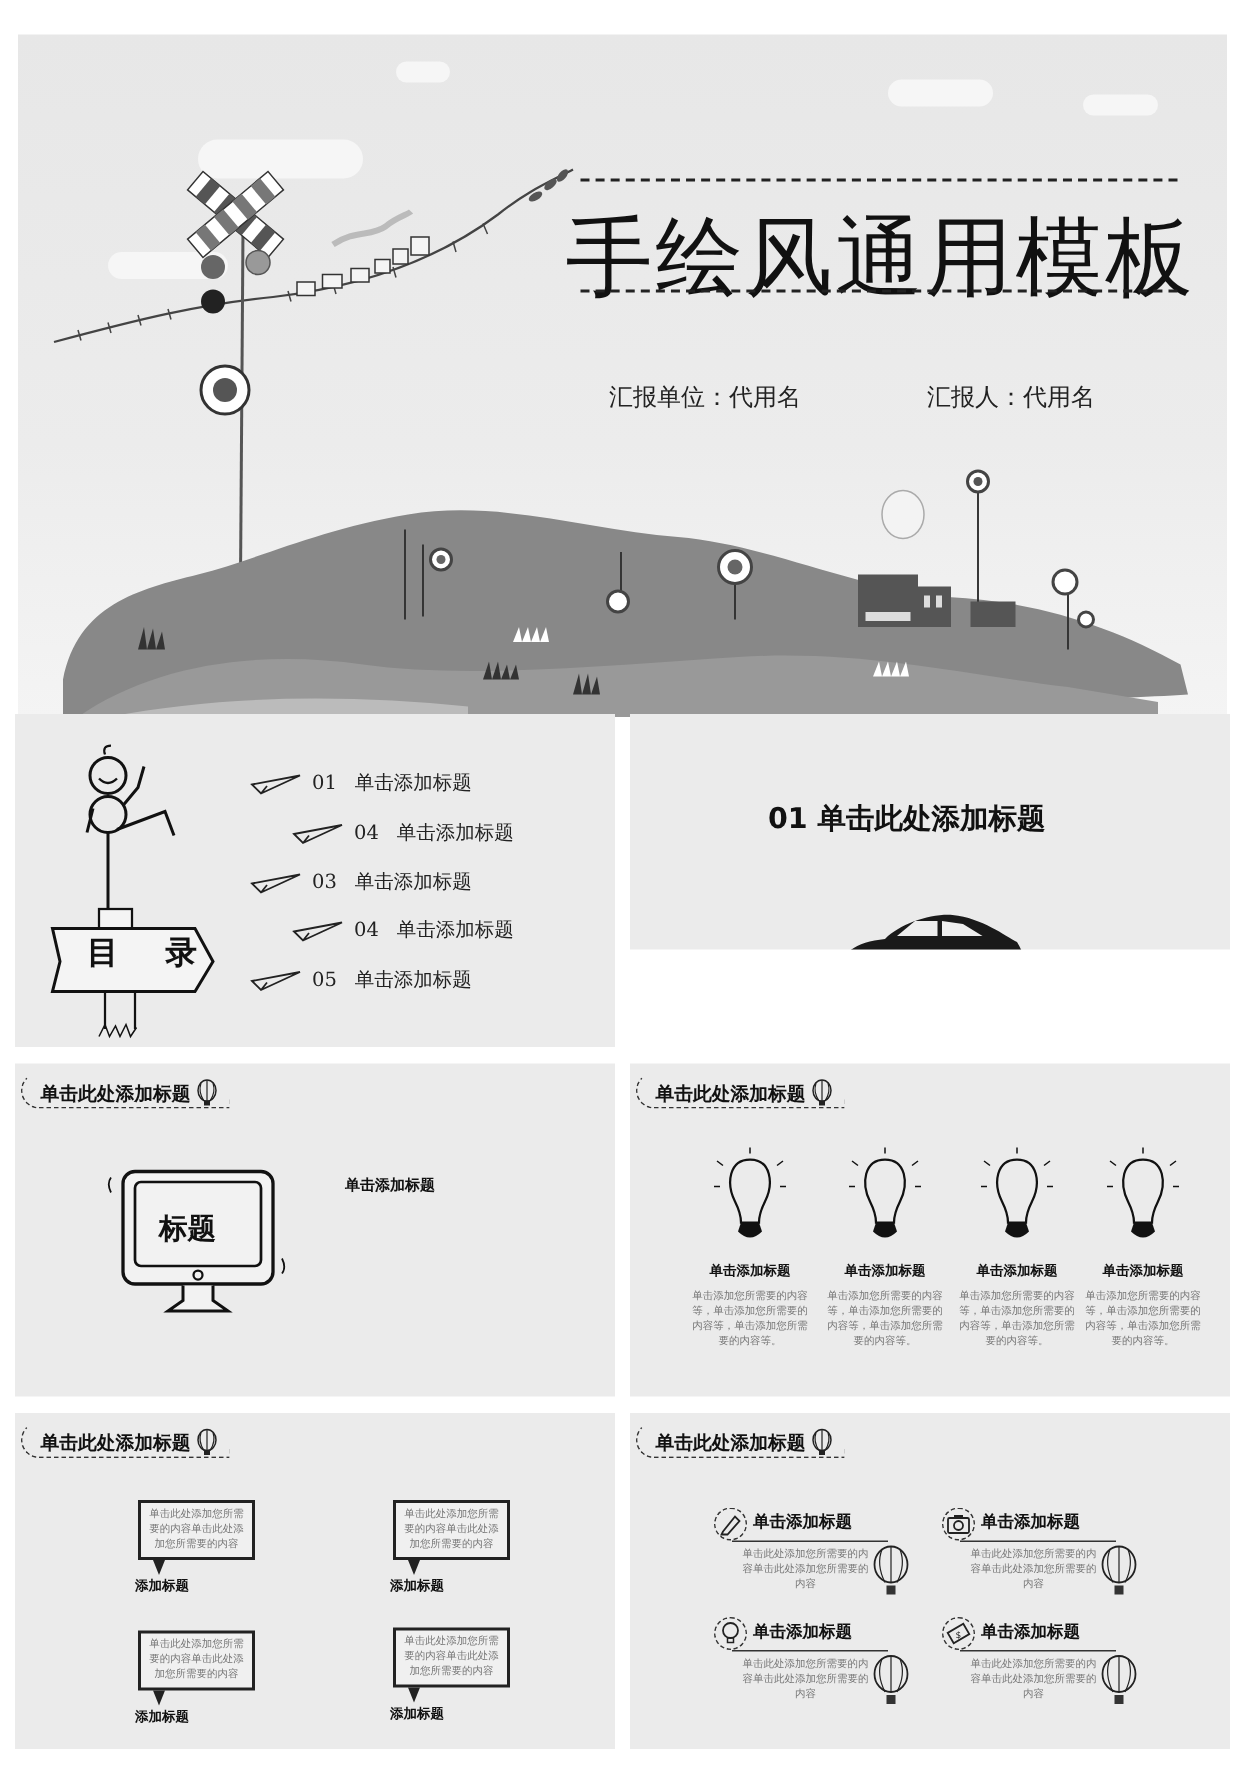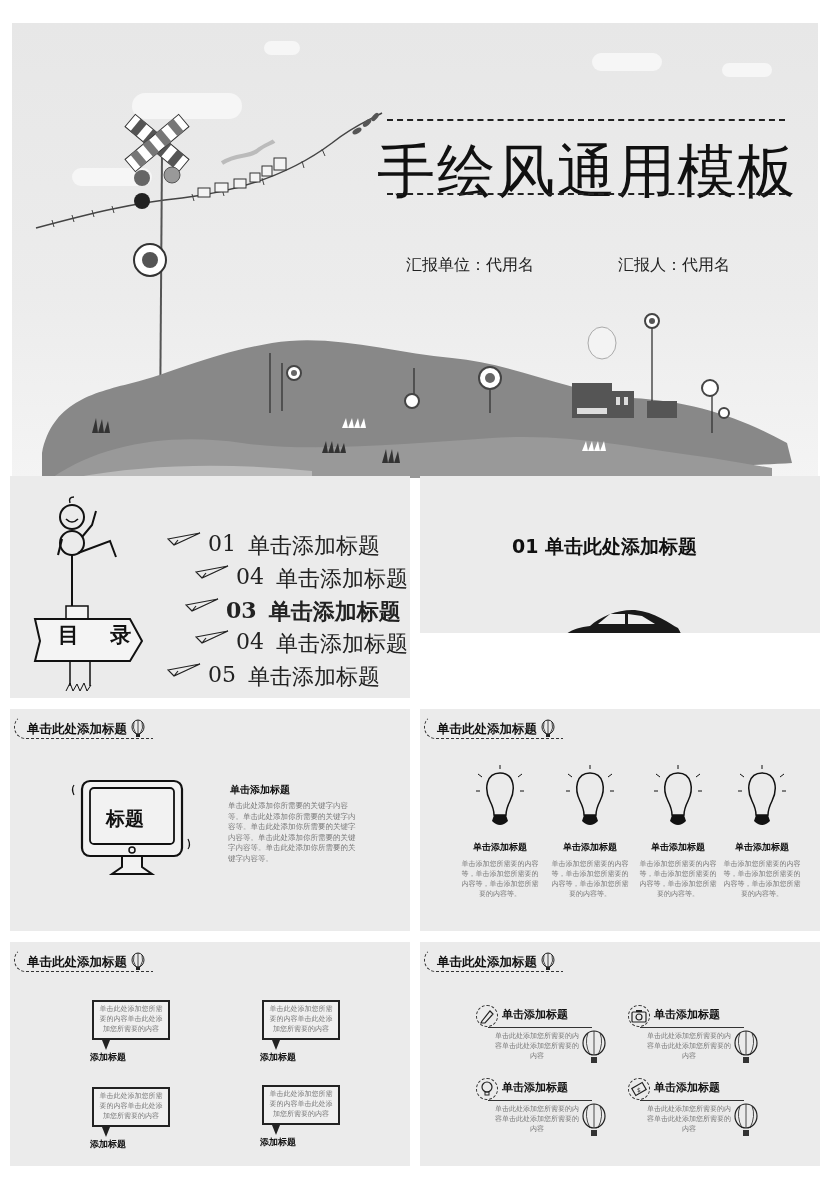--- a/index.html
+++ b/index.html
@@ -20,21 +20,21 @@
   svg { overflow: visible; }
 
   
   .cloud { position: absolute; background: #f6f6f6; border-radius: 14px; }
   .cover-title { position: absolute; left: 365px; top: 110px; font-family: "DejaVu Serif", serif;
     font-size: 58px; letter-spacing: 2px; color: #111; font-weight: normal; }
   .dash-line { position: absolute; left: 375px; width: 398px; border-top: 2px dashed #222; }
   .meta { position: absolute; top: 232px; font-family: "DejaVu Serif", serif; font-size: 16px; color: #222; }
 
   
-  .toc-item { position: absolute; display: flex; font-family: "DejaVu Serif", serif; font-size: 22px; color: #222; margin-top: 18px; }
+  .toc-item { position: absolute; display: flex; align-items: center; font-family: "DejaVu Serif", serif; font-size: 13px; color: #222; }
   .toc-item .num { margin-left: 8px; margin-right: 12px; }
   .sign-label { position: absolute; left: 48px; top: 145px; font-size: 21px; font-weight: bold; letter-spacing: 12px; color: #111; }
 
   
   .sec-title { position: absolute; left: 92px; top: 58px; width: 220px; font-size: 19px; font-weight: bold; line-height: 24px; color: #111; }
 
   
   .hdr { position: absolute; left: 4px; top: 6px; height: 24px; padding: 0 8px 0 12px;
     border: 1.5px dashed #333; border-right: none; border-top-color: transparent; border-radius: 14px 0 0 14px;
     display: flex; align-items: flex-end; }
@@ -197,21 +197,21 @@
     <span class="num">01</span>
       <span>单击添加标题</span>
   </div>
   <div class="toc-item" style="left:186px;top:70px;">
     <svg width="32" height="14">
         <path d="M0,8 L32,2 L6,14 Z M6,14 L10,9" stroke="#222" stroke-width="1.2" fill="none"></path>
       </svg>
     <span class="num">04</span>
       <span>单击添加标题</span>
   </div>
-  <div class="toc-item" style="left:176px;top:103px;font-weight:bold;">
+  <div class="toc-item" style="left:158px;top:103px;">
     <svg width="32" height="14">
         <path d="M0,8 L32,2 L6,14 Z M6,14 L10,9" stroke="#222" stroke-width="1.2" fill="none"></path>
       </svg>
     <span class="num">03</span>
       <span>单击添加标题</span>
   </div>
   <div class="toc-item" style="left:186px;top:135px;">
     <svg width="32" height="14">
         <path d="M0,8 L32,2 L6,14 Z M6,14 L10,9" stroke="#222" stroke-width="1.2" fill="none"></path>
       </svg>
@@ -250,21 +250,20 @@
   </div>
   <svg class="abs" style="left:60px;top:70px;" width="125" height="100">
     <rect x="12" y="2" width="100" height="75" rx="8" fill="#f2f2f2" stroke="#111" stroke-width="2.2"></rect>
     <rect x="20" y="9" width="84" height="56" rx="4" fill="#f2f2f2" stroke="#111" stroke-width="1.8"></rect>
     <circle cx="62" cy="71" r="3" fill="none" stroke="#111" stroke-width="1.5"></circle>
     <path d="M52,78 L52,88 L42,95 L82,95 L72,88 L72,78" fill="#f2f2f2" stroke="#111" stroke-width="2"></path>
     <path d="M4,6 q-3,4 0,10 M118,70 q3,-4 0,-10" stroke="#111" stroke-width="1.2" fill="none"></path>
   </svg>
   <div class="abs h-bold" style="left:96px;top:97px;font-size:19px;">标题</div>
   <div class="abs h-bold" style="left:220px;top:74px;font-size:10px;">单击添加标题</div>
-  <div class="abs body-gray" style="left:218px;top:92px;width:128px;font-size:7.5px;line-height:10.5px;">单击此处添加你所需要的关键字内容等。单击此处添加你所需要的关键字内容等。单击此处添加你所需要的关键字内容等。单击此处添加你所需要的关键字内容等。单击此处添加你所需要的关键字内容等。</div>
 </div>
 
 <div class="slide" id="s-4">
   <div class="hdr">
     <span class="t">单击此处添加标题</span>
     <svg width="14" height="18" style="margin-left:4px;">
         <ellipse cx="7" cy="7" rx="6" ry="7" fill="none" stroke="#222"></ellipse>
         <path d="M7,0 V14 M3,2 Q1,8 5,14 M11,2 Q13,8 9,14" stroke="#222" fill="none" stroke-width="0.8"></path>
         <rect x="5" y="14" width="4" height="3" fill="#222"></rect>
       </svg>

